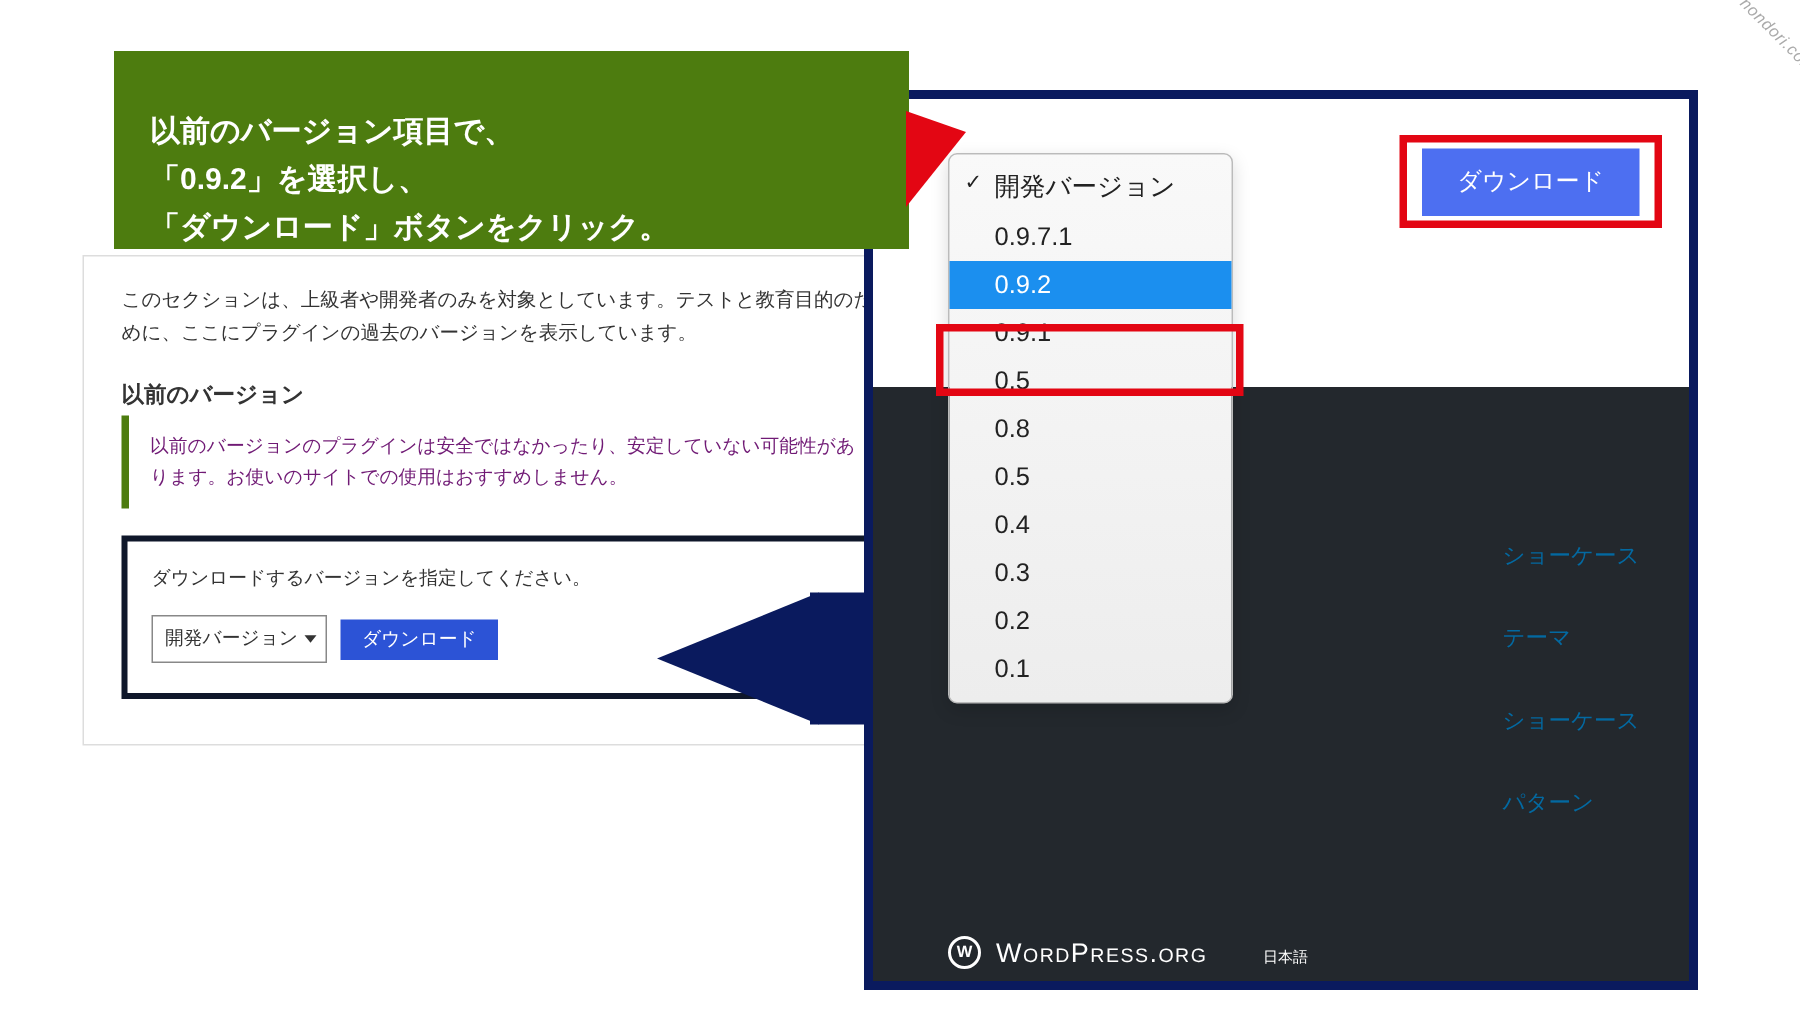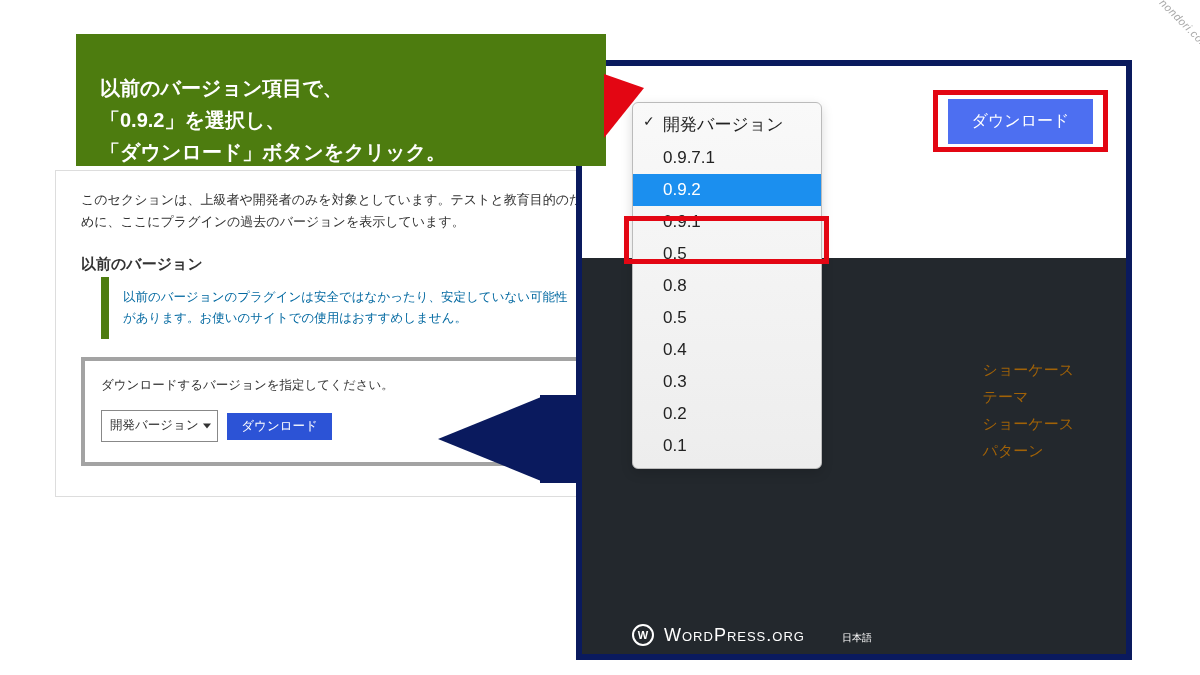--- a/index.html
+++ b/index.html
@@ -33,30 +33,29 @@
       border: 1px solid #ddd;
       background: #fff;
       padding: 18px 25px 30px 25px;
       font-size: 13px;
       color: #333;
       line-height: 1.7;
     }
     .left-panel .desc { margin-bottom: 18px; }
     .left-panel h3 { font-size: 15px; font-weight: 700; }
     .notice {
-      border-left: 8px solid #4d7c0f;
+      border-left: 5px solid #4d7c0f;
       background: #fff;
       padding: 10px 14px;
       font-size: 12.5px;
-      color: #0369a1;
+      color: #701a75;
       margin-bottom: 18px;
-      margin-left: 20px;
     }
     .download-box {
-      border: 4px solid #a3a3a3;
+      border: 4px solid #0f172a;
       padding: 14px 16px 20px 16px;
     }
     .download-box .prompt { font-size: 12.5px; margin-bottom: 14px; color: #333; }
     .select-small {
       display: inline-block;
       border: 1px solid #888;
       font-size: 12.5px;
       padding: 4px 18px 4px 8px;
       background: #fff;
       position: relative;
@@ -102,26 +101,26 @@
     }
 
     .dark-footer {
       position: absolute;
       left: 0; right: 0; bottom: 0;
       top: 192px;
       background: #23282d;
     }
     .footer-links {
       position: absolute;
-      right: 52px;
+      right: 33px;
       top: 295px;
       display: flex;
       flex-direction: column;
-      gap: 8px;
-      color: #a16207;
+      gap: 36px;
+      color: #0369a1;
       font-size: 15px;
     }
     .footer-brand {
       position: absolute;
       left: 50px;
       bottom: 8px;
       display: flex;
       align-items: center;
       gap: 10px;
       color: #fff;

